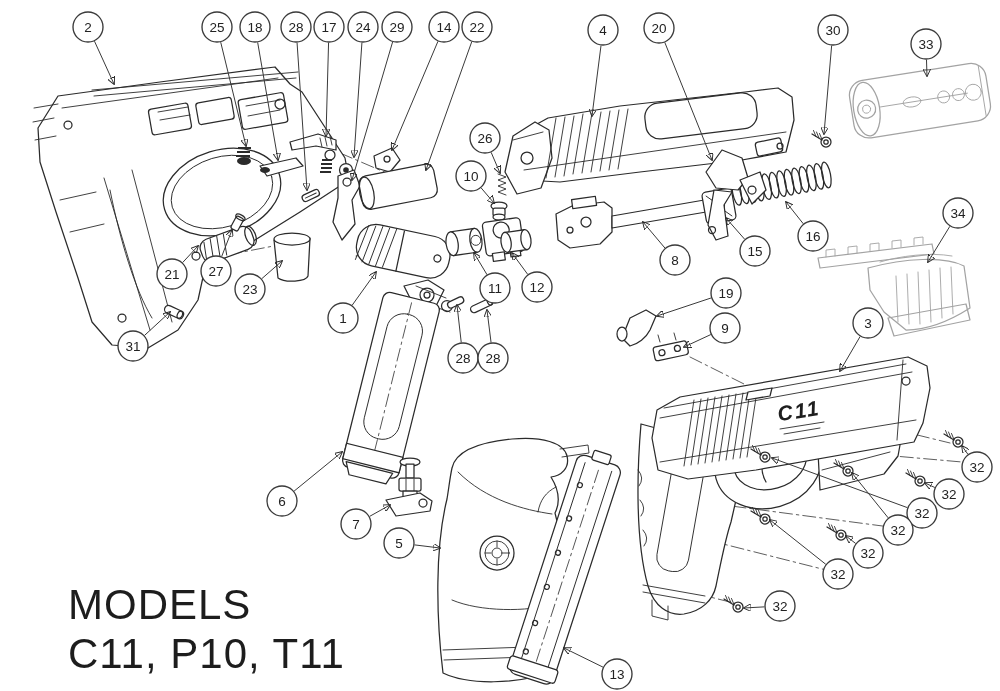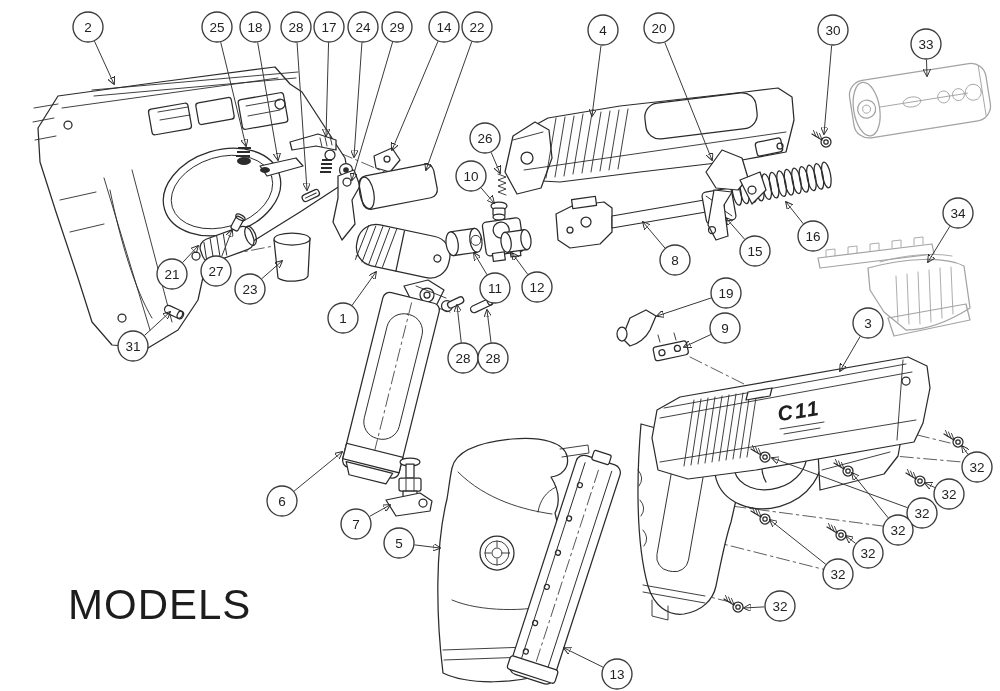--- a/index.html
+++ b/index.html
@@ -550,14 +550,15 @@
         <g>
           <line x1="764.0246343487134" y1="606.8875203139604" x2="744" y2="608" class="leader" marker-end="url(#arr)"></line>
           <circle cx="780" cy="606" r="15" class="callout-circle"></circle>
           <text x="780" y="610.7" class="callout-num">32</text>
         </g>
       </g>
   </svg>
 
   <div id="title-block">
     <div>MODELS</div>
+    <div>C11, P10, T11</div>
   </div>
 </div>
 
 </body></html>

